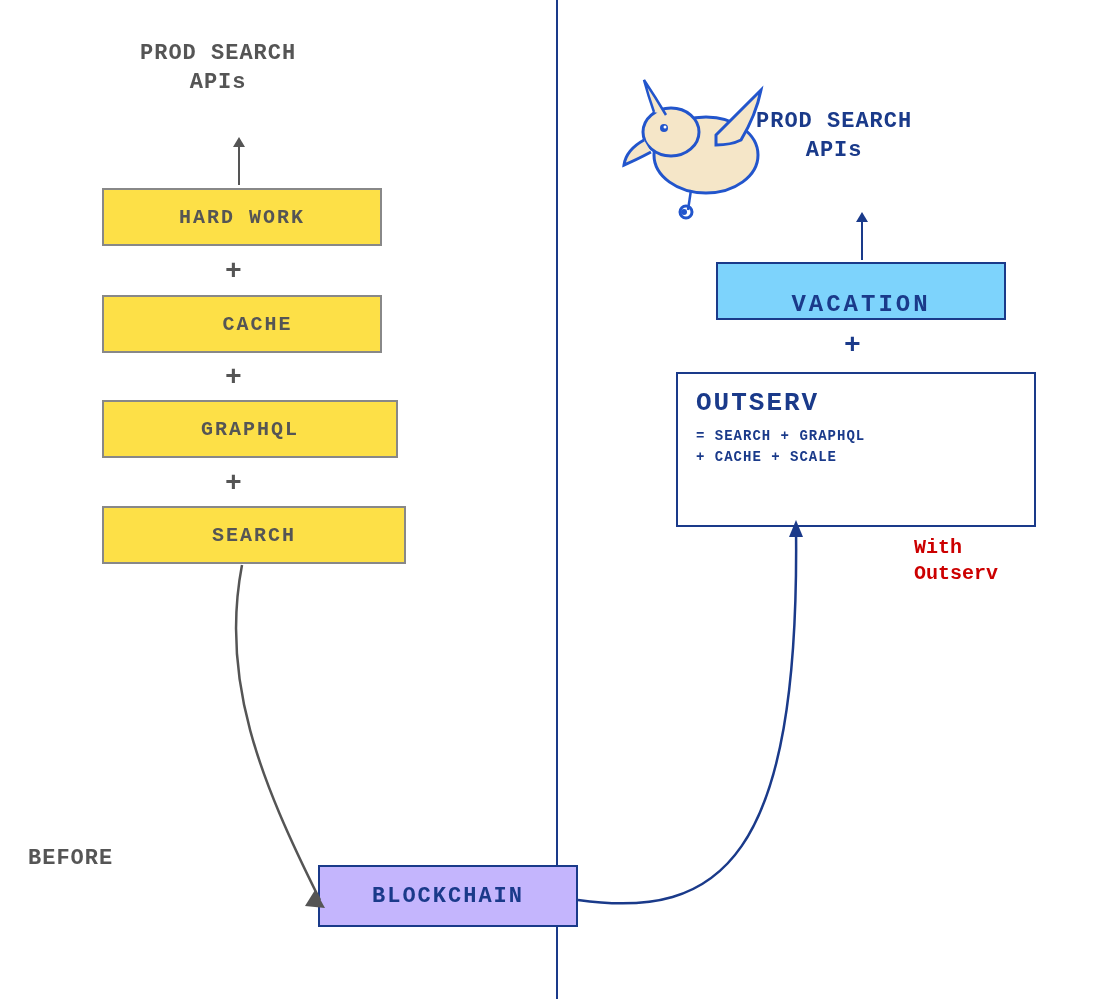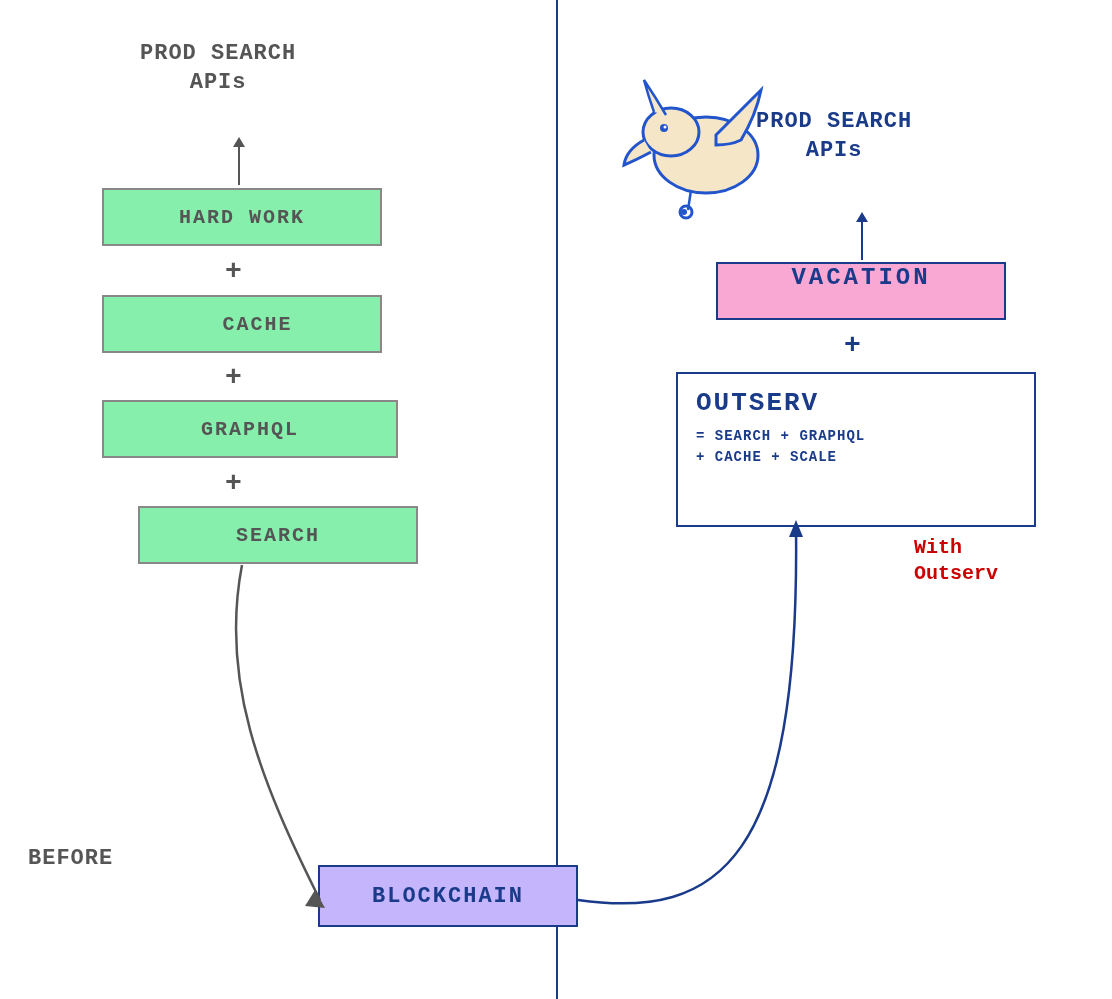--- a/index.html
+++ b/index.html
@@ -58,21 +58,21 @@
       top: -8px;
       left: -5px;
       border-left: 6px solid transparent;
       border-right: 6px solid transparent;
       border-bottom: 10px solid #555;
     }
 
     .box {
       position: absolute;
       border: 2px solid #888;
-      background: #86efac;
+      background: #fde047;
       display: flex;
       align-items: center;
       justify-content: center;
       font-size: 20px;
       font-weight: bold;
       letter-spacing: 2px;
       color: #555;
       font-family: 'Courier New', monospace;
     }
 
@@ -121,23 +121,22 @@
       top: 468px;
       left: 225px;
       font-size: 28px;
       color: #555;
       font-weight: bold;
     }
 
     .box-search {
       top: 506px;
       left: 102px;
-      width: 280px;
-      height: 58px;
-      margin-left: 36px;
+      width: 304px;
+      height: 58px;
     }
 
     
     .before-label {
       position: absolute;
       bottom: 128px;
       left: 28px;
       font-size: 22px;
       font-weight: bold;
       color: #555;
@@ -205,23 +204,23 @@
     }
 
     
     .box-vacation {
       position: absolute;
       top: 262px;
       left: 160px;
       width: 290px;
       height: 58px;
       border: 2.5px solid #1a3a8a;
-      background: #f9a8d4;
+      background: #7dd3fc;
       display: flex;
-      align-items: flex-start;
+      align-items: flex-end;
       justify-content: center;
       font-size: 24px;
       font-weight: bold;
       letter-spacing: 3px;
       color: #1a3a8a;
       font-family: 'Courier New', monospace;
     }
 
     .plus-right {
       position: absolute;

